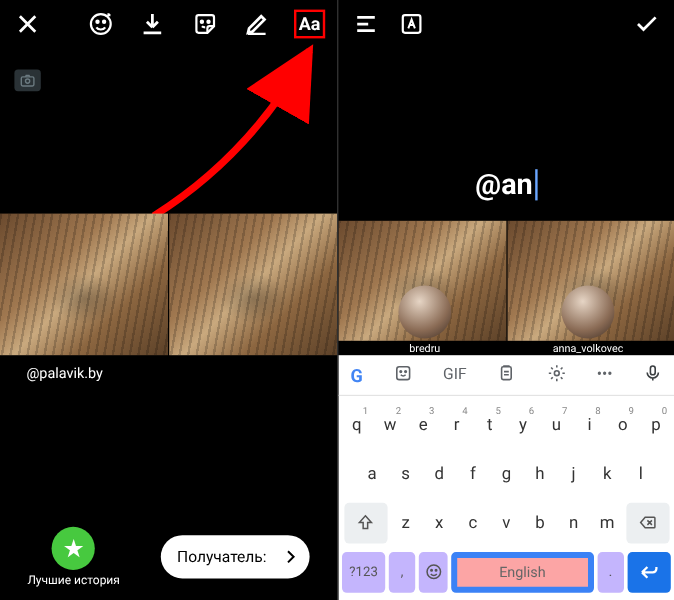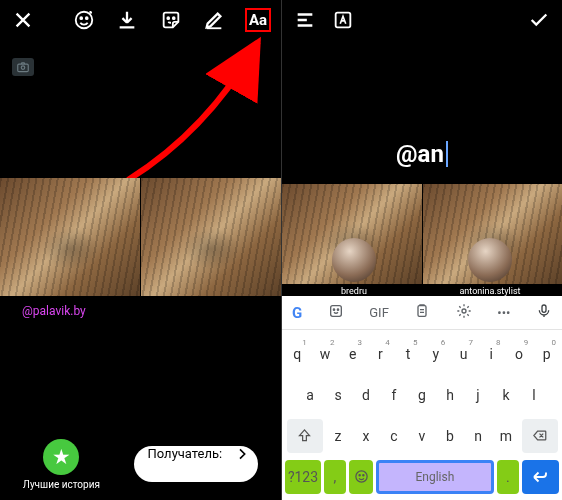--- a/index.html
+++ b/index.html
@@ -13,27 +13,27 @@
   .ic{color:#fff;display:flex;align-items:center;justify-content:center;width:26px;height:26px}
   .ic svg{width:22px;height:22px}
   .aa-box{border:2px solid red;padding:0 2px;font-weight:700;color:#fff;font-size:15px;display:flex;align-items:center;height:24px}
   .cam-tag{position:absolute;left:12px;top:58px;width:22px;height:18px;background:#2a3236;border-radius:3px;display:flex;align-items:center;justify-content:center}
   .cam-tag svg{width:14px;height:14px;stroke:#6b7a80}
   .arrow{position:absolute;left:118px;top:30px;pointer-events:none}
   .media-l{position:absolute;top:178px;left:0;width:281px;height:118px;display:flex;gap:1px}
   .media-half{flex:1;background:linear-gradient(135deg,#6b4a2e 0%,#a07850 35%,#c9a97e 50%,#8c6640 70%,#5c4128 100%);position:relative;overflow:hidden}
   .media-half::before,.media-half::after{content:"";position:absolute;inset:0;background:repeating-linear-gradient(100deg,rgba(0,0,0,.18) 0 2px,transparent 2px 7px)}
   .media-half::after{background:radial-gradient(40px 30px at 50% 60%,rgba(0,0,0,.25),transparent 70%)}
-  .attrib{position:absolute;left:22px;top:304px;color:#d946ef;font-size:12px}
+  .attrib{position:absolute;left:22px;top:304px;color:#ffffff;font-size:12px}
   .bottombar{position:absolute;bottom:0;left:0;right:0;height:72px;display:flex;align-items:center;justify-content:space-around;padding:4px 6px}
   .story-btn{display:flex;flex-direction:column;align-items:center;color:#fff;font-size:10px;gap:4px}
   .circ{width:36px;height:36px;border-radius:50%}
   .circ-story{background:radial-gradient(circle at 40% 35%,#caa87d,#7a5633 60%,#4c3320);border:2px solid #fff}
   .circ-friends{background:#47c93f;display:flex;align-items:center;justify-content:center;color:#fff;font-size:18px;font-weight:700}
-  .recip{background:#fff;border-radius:20px;height:36px;padding:0 8px 0 14px;display:flex;align-items:flex-start;gap:12px;font-size:13px;color:#000}
+  .recip{background:#fff;border-radius:20px;height:36px;padding:0 8px 0 14px;display:flex;align-items:center;gap:12px;font-size:13px;color:#000}
   
   .topbar-r{display:flex;align-items:center;height:40px;padding:0 10px;gap:12px}
   .pill{border:1.5px solid #fff;border-radius:14px;padding:3px 10px;color:#fff;font-size:10px;letter-spacing:.5px;font-weight:600}
   .done{margin-left:auto;color:#fff}
   .typed{position:absolute;top:140px;width:100%;text-align:center;color:#fff;font-size:24px;font-weight:700;display:flex;justify-content:center;align-items:center}
   .cursor{display:inline-block;width:2px;height:26px;background:#6aa6ff;margin-left:2px}
   .media-r{position:absolute;top:184px;left:0;width:281px;height:100px;display:flex;gap:1px}
   .sugs{position:absolute;top:204px;left:0;right:0;height:92px;display:flex;justify-content:space-around;align-items:flex-end;padding:0 4px}
   .sug{display:flex;flex-direction:column;align-items:center;color:#fff;font-size:9px;width:64px}
   .sug .av{width:44px;height:44px;border-radius:50%;background:#777;background-size:cover;margin-bottom:4px;background:radial-gradient(circle at 40% 30%,#e6d5c5,#8a6b55 60%,#3a2b22)}
@@ -41,22 +41,22 @@
   .kb{position:absolute;bottom:0;left:0;right:0;height:204px;background:#fff;display:flex;flex-direction:column}
   .kb-tool{height:34px;display:flex;align-items:center;justify-content:space-between;padding:0 10px;border-bottom:1px solid #e3e3e3}
   .kb-tool .g{font-weight:700;font-size:15px}
   .kb-tool .g .b{color:#4285F4}
   .kb-tool .tic{color:#5f6368;font-size:13px}
   .kb-rows{flex:1;display:flex;flex-direction:column;justify-content:space-around;padding:4px 3px 3px}
   .kb-row{display:flex;justify-content:center;gap:3px}
   .key{flex:1;max-width:25px;height:34px;display:flex;align-items:center;justify-content:center;font-size:14px;color:#333;background:#fff;position:relative}
   .key sup{position:absolute;top:1px;right:3px;font-size:8px;color:#888}
   .key-wide{max-width:36px;background:#eceff1;border-radius:4px;font-size:12px}
-  .key-sys{background:#84cc16;border-radius:4px;color:#555;font-size:14px}
-  .key-space{flex:3;max-width:none;background:#c4b5fd;border:3px solid #3b82f6;border-radius:4px;font-size:12px;color:#666}
+  .key-sys{background:#c4b5fd;border-radius:4px;color:#555;font-size:11px}
+  .key-space{flex:3;max-width:none;background:#fca5a5;border:5px solid #3b82f6;border-radius:4px;font-size:12px;color:#666}
   .key-enter{max-width:40px;background:#1a73e8;border-radius:4px}
   .key-enter svg{stroke:#fff}
 </style>
 </head>
 <body>
 
 <div class="wrap">
 
   <div class="pane">
     <div class="topbar-l">
@@ -166,21 +166,21 @@
         <div class="media-half"></div>
     </div>
 
     <div class="sugs">
       <div class="sug">
           <div class="av"></div>
           <span class="nm">bredru</span>
         </div>
       <div class="sug">
           <div class="av"></div>
-          <span class="nm">antonina.stylist</span>
+          <span class="nm">anna_volkovec</span>
         </div>
     </div>
 
     <div class="kb">
       <div class="kb-tool">
         <span class="g"><span class="b">G</span></span>
         <span class="tic"><svg width="16" height="16" viewBox="0 0 24 24" fill="none" stroke="#5f6368" stroke-width="2">
               <rect x="4" y="4" width="16" height="16" rx="3"></rect>
               <circle cx="9" cy="10" r="1" fill="#5f6368"></circle>
               <circle cx="15" cy="10" r="1" fill="#5f6368"></circle>

